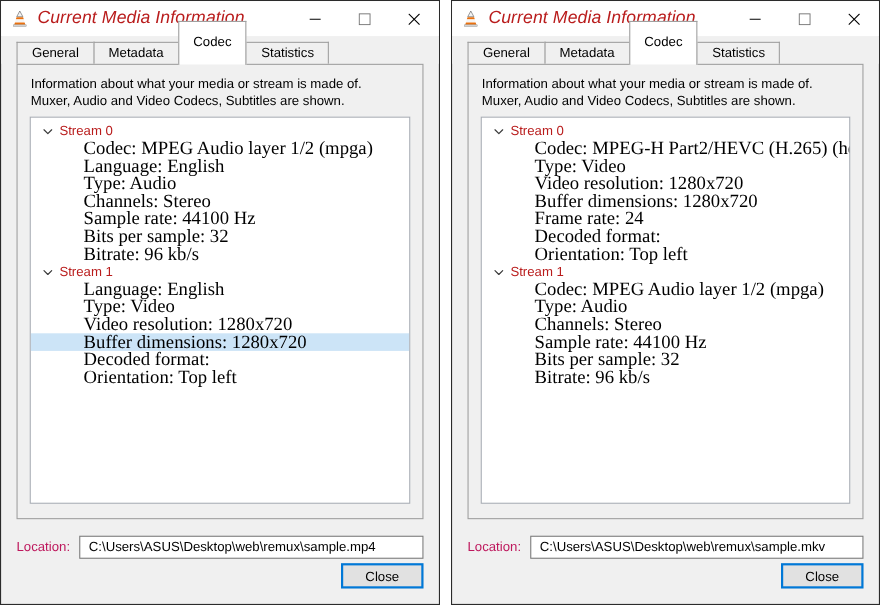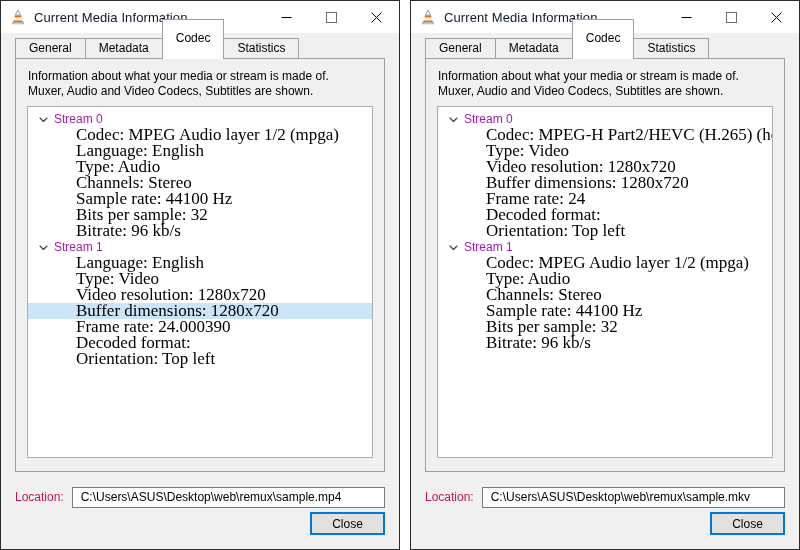--- a/index.html
+++ b/index.html
@@ -44,24 +44,25 @@
   }
   .app-icon {
     width: 16px;
     height: 16px;
     margin-left: 9px;
     margin-right: 8px;
     flex: 0 0 auto;
     position: relative;
   }
   .title-text {
-    font-size: 13px;
-    color: #0f172a;
+    font-size: 16px;
+    color: #b91c1c;
     white-space: nowrap;
     letter-spacing: 0.1px;
+    font-style: italic;
   }
   .win-buttons {
     position: absolute;
     right: 0;
     top: 0;
     height: 32px;
     display: flex;
   }
   .win-btn {
     width: 45px;
@@ -137,21 +138,21 @@
     padding-top: 4px;
     box-sizing: border-box;
   }
 
   .tree-node {
     display: flex;
     align-items: center;
     height: 16px;
     padding-left: 9px;
     font-size: 12px;
-    color: #a21caf;
+    color: #b91c1c;
     white-space: nowrap;
   }
   .chevron {
     width: 13px;
     height: 13px;
     flex: 0 0 auto;
     display: flex;
     align-items: center;
     justify-content: center;
     margin-right: 4px;
@@ -281,21 +282,20 @@
               <svg width="9" height="9" viewBox="0 0 9 9">
                 <path d="M1 3 L4.5 6.5 L8 3" fill="none" stroke="#3a3a3a" stroke-width="1.1" stroke-linecap="round" stroke-linejoin="round"></path>
               </svg>
             </span>
             <span>Stream 1</span>
           </div>
           <div class="tree-leaf">Language: English</div>
           <div class="tree-leaf">Type: Video</div>
           <div class="tree-leaf">Video resolution: 1280x720</div>
           <div class="tree-leaf selected">Buffer dimensions: 1280x720</div>
-          <div class="tree-leaf">Frame rate: 24.000390</div>
           <div class="tree-leaf">Decoded format:</div>
           <div class="tree-leaf">Orientation: Top left</div>
         </div>
       </div>
       <div class="footer">
         <div class="location-row">
           <span class="location-label">Location:</span>
           <input class="location-input" type="text" value="C:\Users\ASUS\Desktop\web\remux\sample.mp4" style="">
         </div>
         <div class="button-row">

